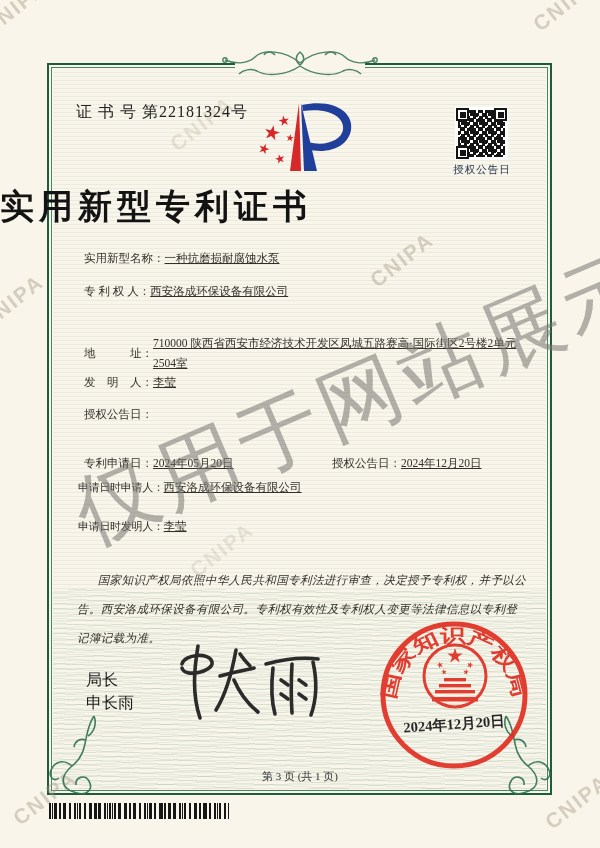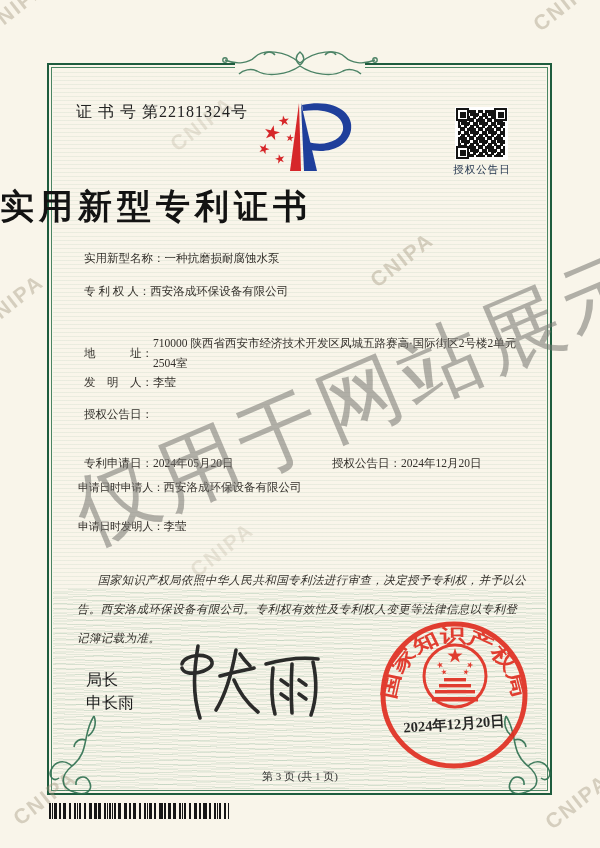--- a/index.html
+++ b/index.html
@@ -46,21 +46,21 @@
   .qr-finder:after{content:"";position:absolute;inset:1.5px;background:#141414;}
   .qr-f-tl{left:1px;top:1px}.qr-f-tr{right:1px;top:1px}.qr-f-bl{left:1px;bottom:1px}
   .qr-label{position:absolute;left:437px;top:163px;width:90px;text-align:center;font-size:10.5px;letter-spacing:1px;color:#24364f;z-index:5;}
   .title{
     position:absolute;left:0;right:0;top:184px;text-align:left;
     font-size:34px;font-weight:700;letter-spacing:5px;color:#131313;z-index:5;
   }
   
   .frow{position:absolute;left:84px;width:445px;font-size:11.5px;display:flex;line-height:20px;z-index:5;align-items:center;}
   .flabel{flex:none;white-space:pre;color:#33302b;}
-  .fvalue{flex:1;color:#33302b;}
+  .fvalue{flex:1;color:#33302b;text-decoration:underline;}
   .tc{display:flex;}
   .tc .cell-l{width:248px;display:flex;flex:none;}
   .tc .cell-r{flex:1;display:flex;}
   .frow-long .flabel{font-size:11px;letter-spacing:-0.3px;}
   .r0{top:248px}.r1{top:281px}.r2{top:333px}.r3{top:372px}
   .r45{top:404px}.r67{top:453px}
   .r8{top:477px;left:78px}.r9{top:516px;left:78px}
   
   .statement{
     position:absolute;left:77px;right:72px;top:566px;z-index:5;

